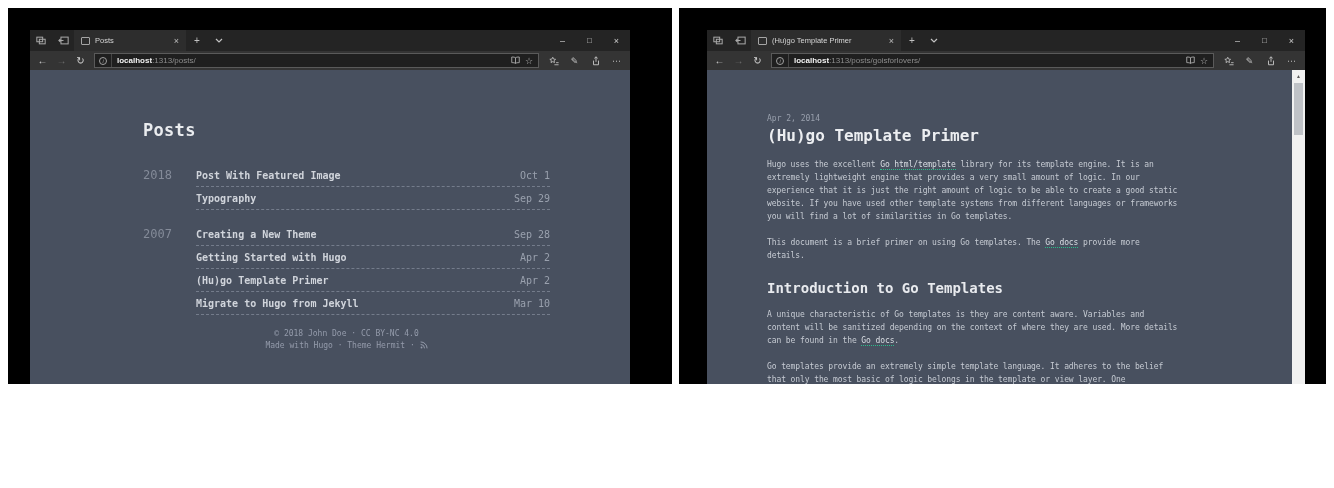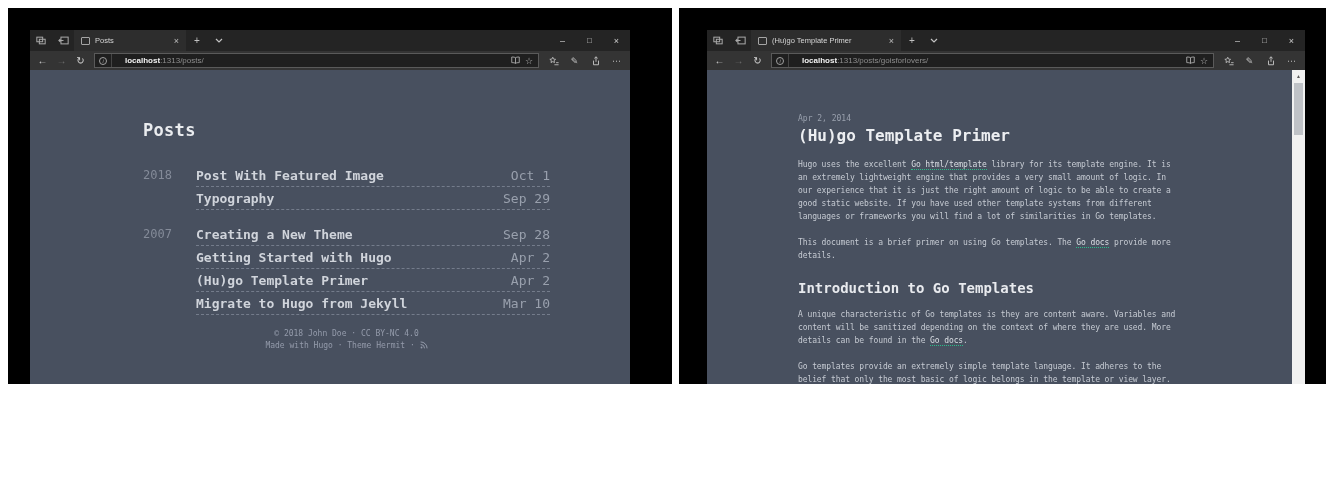--- a/index.html
+++ b/index.html
@@ -25,21 +25,21 @@
   .spacer { flex:1; }
   .winctl { width:27px; display:flex; align-items:center; justify-content:center; font-size:9px; color:#cfcfcf; }
   .winctl.max { font-size:8px; }
 
   .toolbar { height:19px; background:#343434; display:flex; align-items:center; padding:0 3px; flex:0 0 auto; }
   .nav-ic { width:19px; text-align:center; font-size:10px; color:#d2d2d2; }
   .nav-ic.dim { color:#6f6f6f; }
   .urlfield { flex:1; height:15px; margin:0 4px; background:#1f1f1f; border:1px solid #5a5a5a; display:flex; align-items:center; font-size:8px; font-family:"Liberation Sans",sans-serif; }
   .url-info { width:17px; align-self:stretch; display:flex; align-items:center; justify-content:center; border-right:1px solid #454545; }
   .info-circ { width:8px; height:8px; border:1px solid #9f9f9f; border-radius:50%; color:#9f9f9f; font-size:5.5px; line-height:6.5px; text-align:center; font-style:italic; }
-  .url-host { color:#f2f2f2; font-weight:bold; margin-left:13px; white-space:nowrap; }
+  .url-host { color:#f2f2f2; font-weight:bold; margin-left:5px; white-space:nowrap; }
   .url-path { color:#8d8d8d; white-space:nowrap; }
   .url-right { margin-left:auto; display:flex; align-items:center; gap:5px; padding-right:5px; color:#b9b9b9; }
   .url-right .star { font-size:9px; }
   .tool-ic { width:21px; display:flex; align-items:center; justify-content:center; color:#c5c5c5; font-size:9px; }
 
   
   .viewport { flex:1; position:relative; display:flex; flex-direction:column; overflow:hidden; font-family:"DejaVu Sans Mono", monospace; }
   .page { flex:1; background:#48505f; overflow:hidden; position:relative; }
   .navbar { height:35px; background:#be185d; flex:0 0 auto; display:flex; align-items:center; padding:0 25px; }
   .brand { font-size:11px; font-weight:bold; color:#eaecef; }
@@ -47,28 +47,28 @@
   .nav-link { font-size:9.5px; color:#c6cbd3; }
   .socials { margin-left:auto; display:flex; align-items:center; gap:7px; color:#d3d7dd; }
   .socials svg { display:block; }
 
   
   .posts-wrap { padding:50px 80px 0 113px; }
   .page-title { font-size:17px; font-weight:bold; color:#eaecef; letter-spacing:.3px; margin-bottom:24px; font-family:"DejaVu Sans Mono",monospace; }
   .post-group { display:flex; margin-bottom:13px; }
   .post-year { width:53px; flex:0 0 auto; font-size:12px; color:#848b99; padding-top:4px; }
   .post-items { flex:1; }
-  .post-row { display:flex; justify-content:space-between; align-items:center; height:23px; border-bottom:1px dashed rgba(170,178,192,.45); font-size:13px; }
+  .post-row { display:flex; justify-content:space-between; align-items:center; height:23px; border-bottom:1px dashed rgba(170,178,192,.45); font-size:10px; }
   .post-title { color:#d0d4db; font-weight:bold; }
   .post-date { color:#99a0ad; }
   .site-footer { text-align:center; font-size:8px; line-height:12px; color:#949bab; }
   .site-footer svg { vertical-align:-1px; }
 
   
-  .article-wrap { padding:44px 125px 0 91px; }
+  .article-wrap { padding:44px 125px 0 60px; }
   .article-date { font-size:8px; color:#99a0ad; margin-bottom:3px; }
   .article-title { font-size:16px; font-weight:bold; color:#eceef1; margin-bottom:13px; font-family:"DejaVu Sans Mono",monospace; }
   .article p { font-size:8px; letter-spacing:-0.1px; line-height:13px; color:#c6cbd3; margin-bottom:13px; }
   .article h2 { font-size:14px; font-weight:bold; color:#e8eaee; margin:18px 0 12px; font-family:"DejaVu Sans Mono",monospace; }
   .article a { color:#dadee4; text-decoration:none; border-bottom:1px dotted #2bbc8a; }
 
   
   .scrollbar { position:absolute; top:0; right:0; bottom:0; width:13px; background:#f1f1f1; display:flex; flex-direction:column; align-items:center; font-family:"Liberation Sans",sans-serif; }
   .sb-arrow { height:12px; display:flex; align-items:center; justify-content:center; font-size:5px; color:#5a5a5a; width:100%; }
   .sb-arrow.down { margin-top:auto; }

